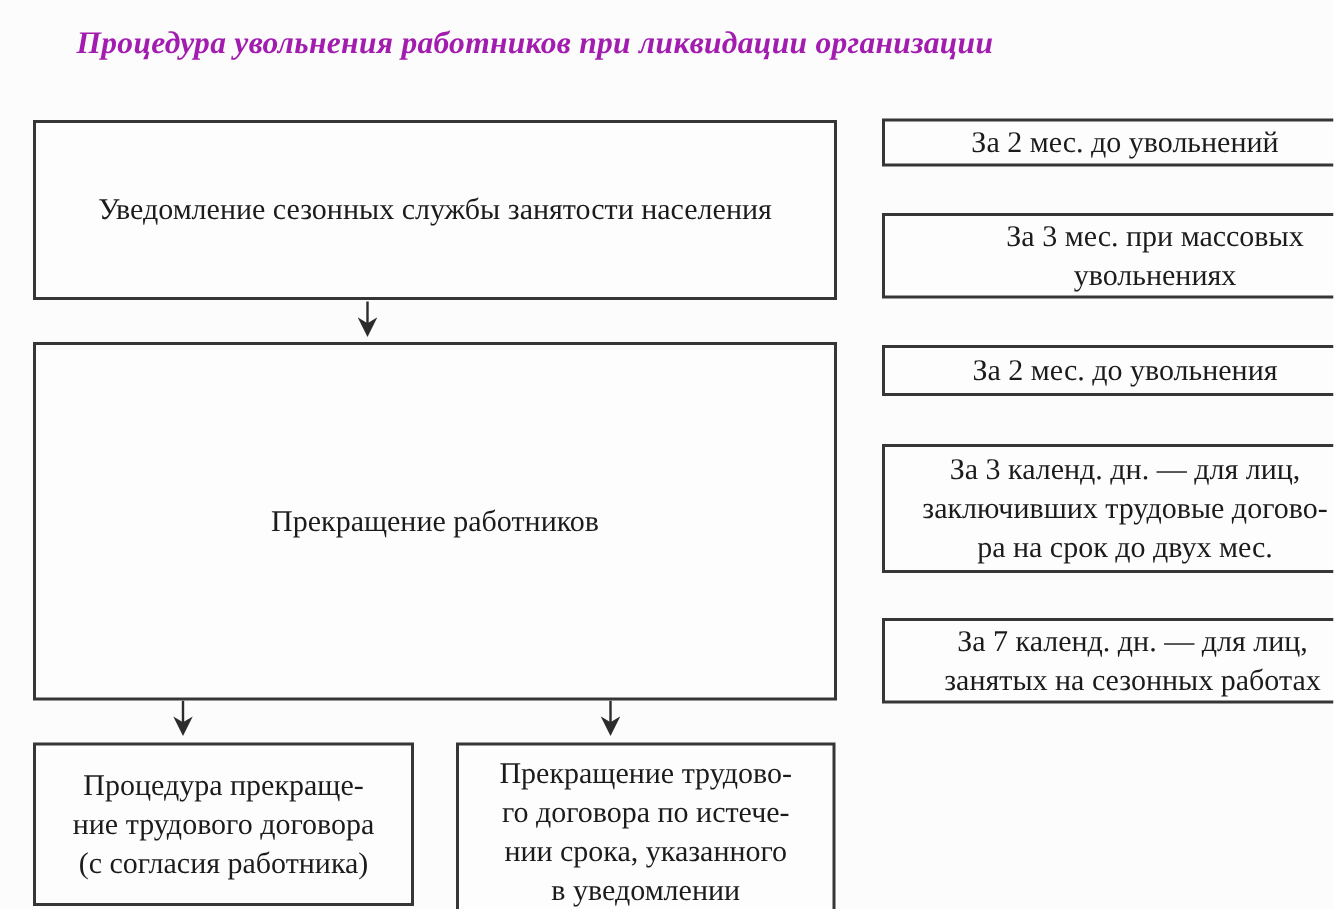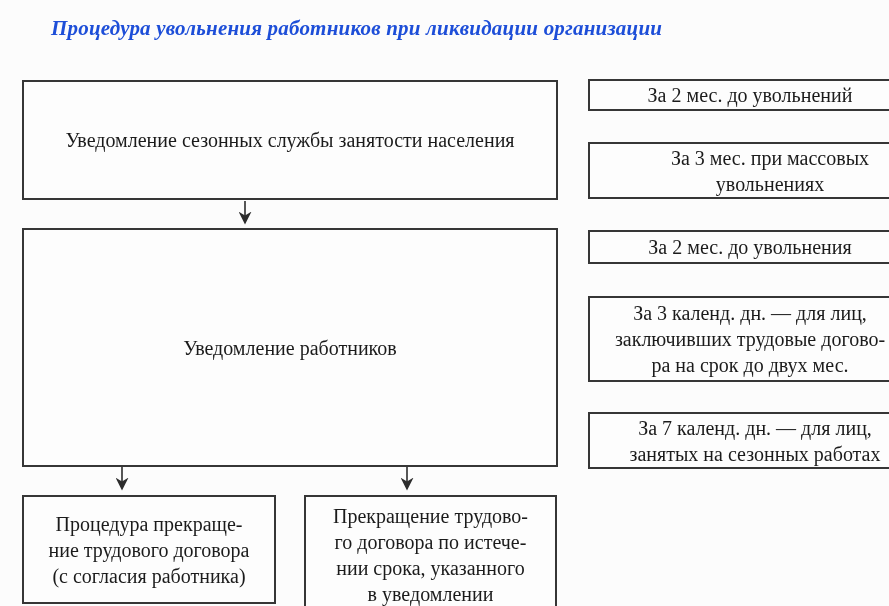--- a/index.html
+++ b/index.html
@@ -14,21 +14,21 @@
   }
   .title {
     position: absolute;
     left: 51px;
     top: 16px;
     margin: 0;
     font-size: 21px;
     font-weight: bold;
     font-style: italic;
     letter-spacing: 0.2px;
-    color: #1d4ed8;
+    color: #a21caf;
   }
   .node {
     position: absolute;
     box-sizing: border-box;
     border: 2px solid #363636;
     background: #fdfdfd;
     display: flex;
     align-items: center;
     justify-content: center;
     text-align: center;
@@ -78,21 +78,21 @@
     <line x1="533" y1="440" x2="555" y2="440" marker-end="url(#ah)"></line>
     <line x1="122" y1="467" x2="122" y2="488" marker-end="url(#ah)"></line>
     <line x1="407" y1="467" x2="407" y2="488" marker-end="url(#ah)"></line>
   </svg>
 
   <div class="node box-a">
     <span class="lbl">Уведомление сезонных службы занятости населения</span>
   </div>
 
   <div class="node box-b">
-    <span class="lbl">Уведомление работников</span>
+    <span class="lbl">Прекращение работников</span>
   </div>
 
   <div class="node r1">
     <span class="lbl">За 2 мес. до увольнений</span>
   </div>
 
   <div class="node r2">
     <span class="lbl">За 3 мес. при массовых
 увольнениях</span>
   </div>

